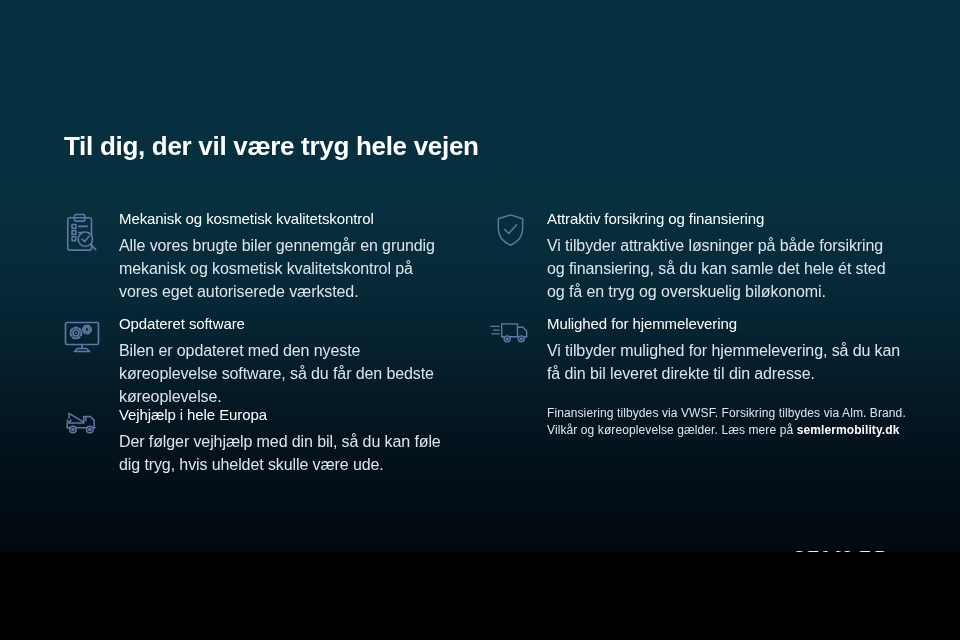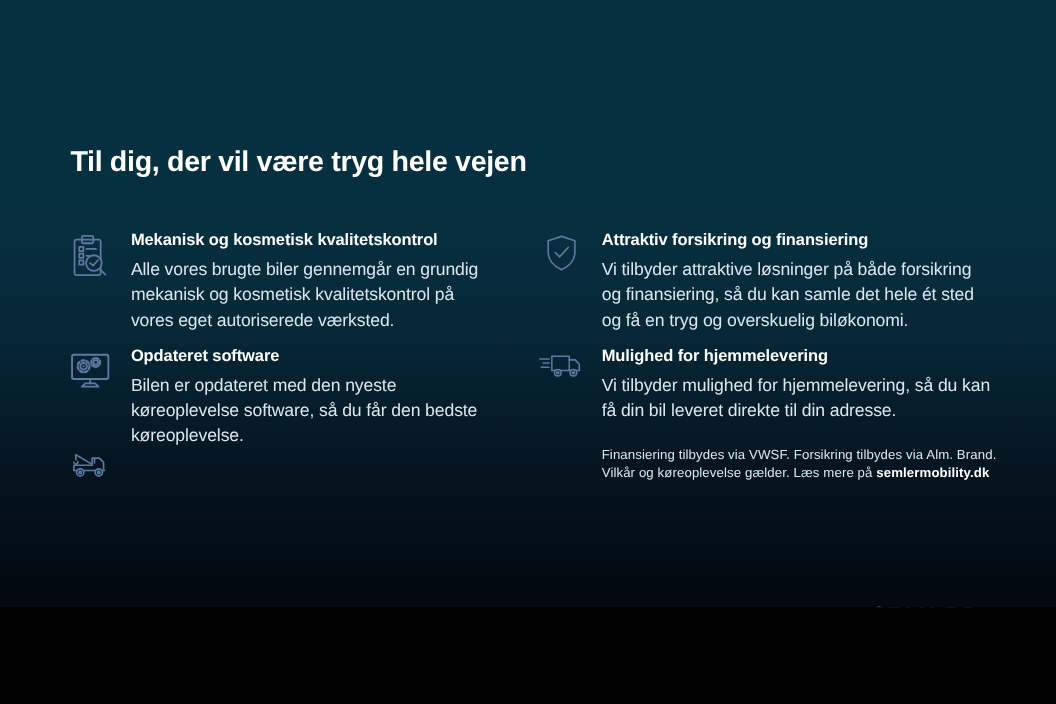--- a/index.html
+++ b/index.html
@@ -25,21 +25,21 @@
   .feature .icon-box {
     flex:0 0 40px; width:40px; margin-right:17px; margin-top:2px;
     color:var(--icon-stroke,#5f78a2);
     display:flex; justify-content:center;
   }
   .feature .icon-box svg { stroke:currentColor; fill:none;
     stroke-width:1.7; stroke-linecap:round; stroke-linejoin:round; }
   .feature .txt { }
   .feature h3 {
     margin:0 0 7px 0;
-    font-size:15px; font-weight:bold; letter-spacing:-0.1px;
+    font-size:15px; font-weight:normal; letter-spacing:-0.1px;
     color:var(--heading-text,#ffffff);
   }
   .feature p {
     margin:0;
     font-size:16px; line-height:23px; letter-spacing:-0.1px;
     color:var(--body-text,#dde6ec);
   }
   .col-l { left:62px; }  .col-r { left:490px; }
   .row1 { top:210px; }   .row2 { top:315px; }   .row3 { top:406px; }
   .w-l .txt { width:332px; }
@@ -121,20 +121,24 @@
         <path d="M10.1 12.2 a2.1 2.1 0 1 1 -4.2 0.6"></path>
         <path d="M6 21.5 V16 h19 V8.5 h7.5 l4.5 4.5 v8.5"></path>
         <line x1="27.5" y1="9" x2="27.5" y2="13.5"></line>
         <line x1="6" y1="21.5" x2="38" y2="21.5"></line>
         <circle cx="12.5" cy="23.5" r="3.8" fill="#0a2b3a"></circle>
         <circle cx="12.5" cy="23.5" r="1.2"></circle>
         <circle cx="32" cy="23.5" r="3.8" fill="#0a2b3a"></circle>
         <circle cx="32" cy="23.5" r="1.2"></circle>
       </svg>
     </span>
+    <div class="txt">
+      <h3>Vejhjælp i hele Europa</h3>
+      <p>Der følger vejhjælp med din bil, så du kan føle dig tryg, hvis uheldet skulle være ude.</p>
+    </div>
   </div>
 
   <div class="feature col-r row2 w-r">
     <span class="icon-box">
       <svg viewBox="0 0 48 34" width="45" height="32">
         <line x1="1" y1="9" x2="11" y2="9"></line>
         <line x1="4.5" y1="13.5" x2="11" y2="13.5"></line>
         <line x1="2.5" y1="18" x2="11" y2="18"></line>
         <path d="M14 21.5 V6 h19 v15.5"></path>
         <path d="M33 10 h6.5 l4.5 5 v6.5"></path>

